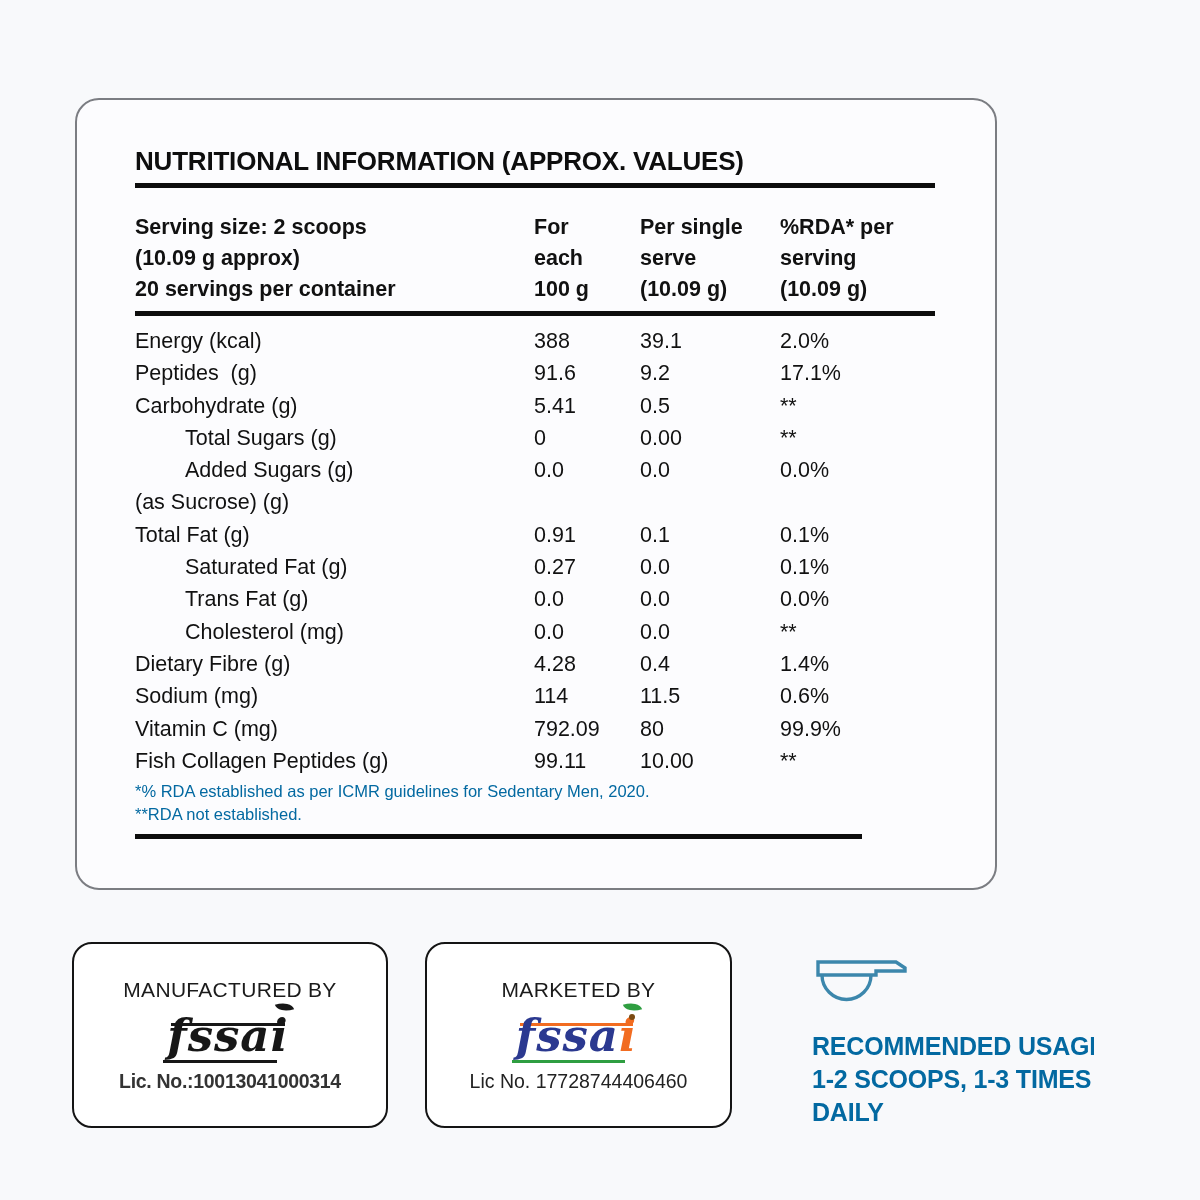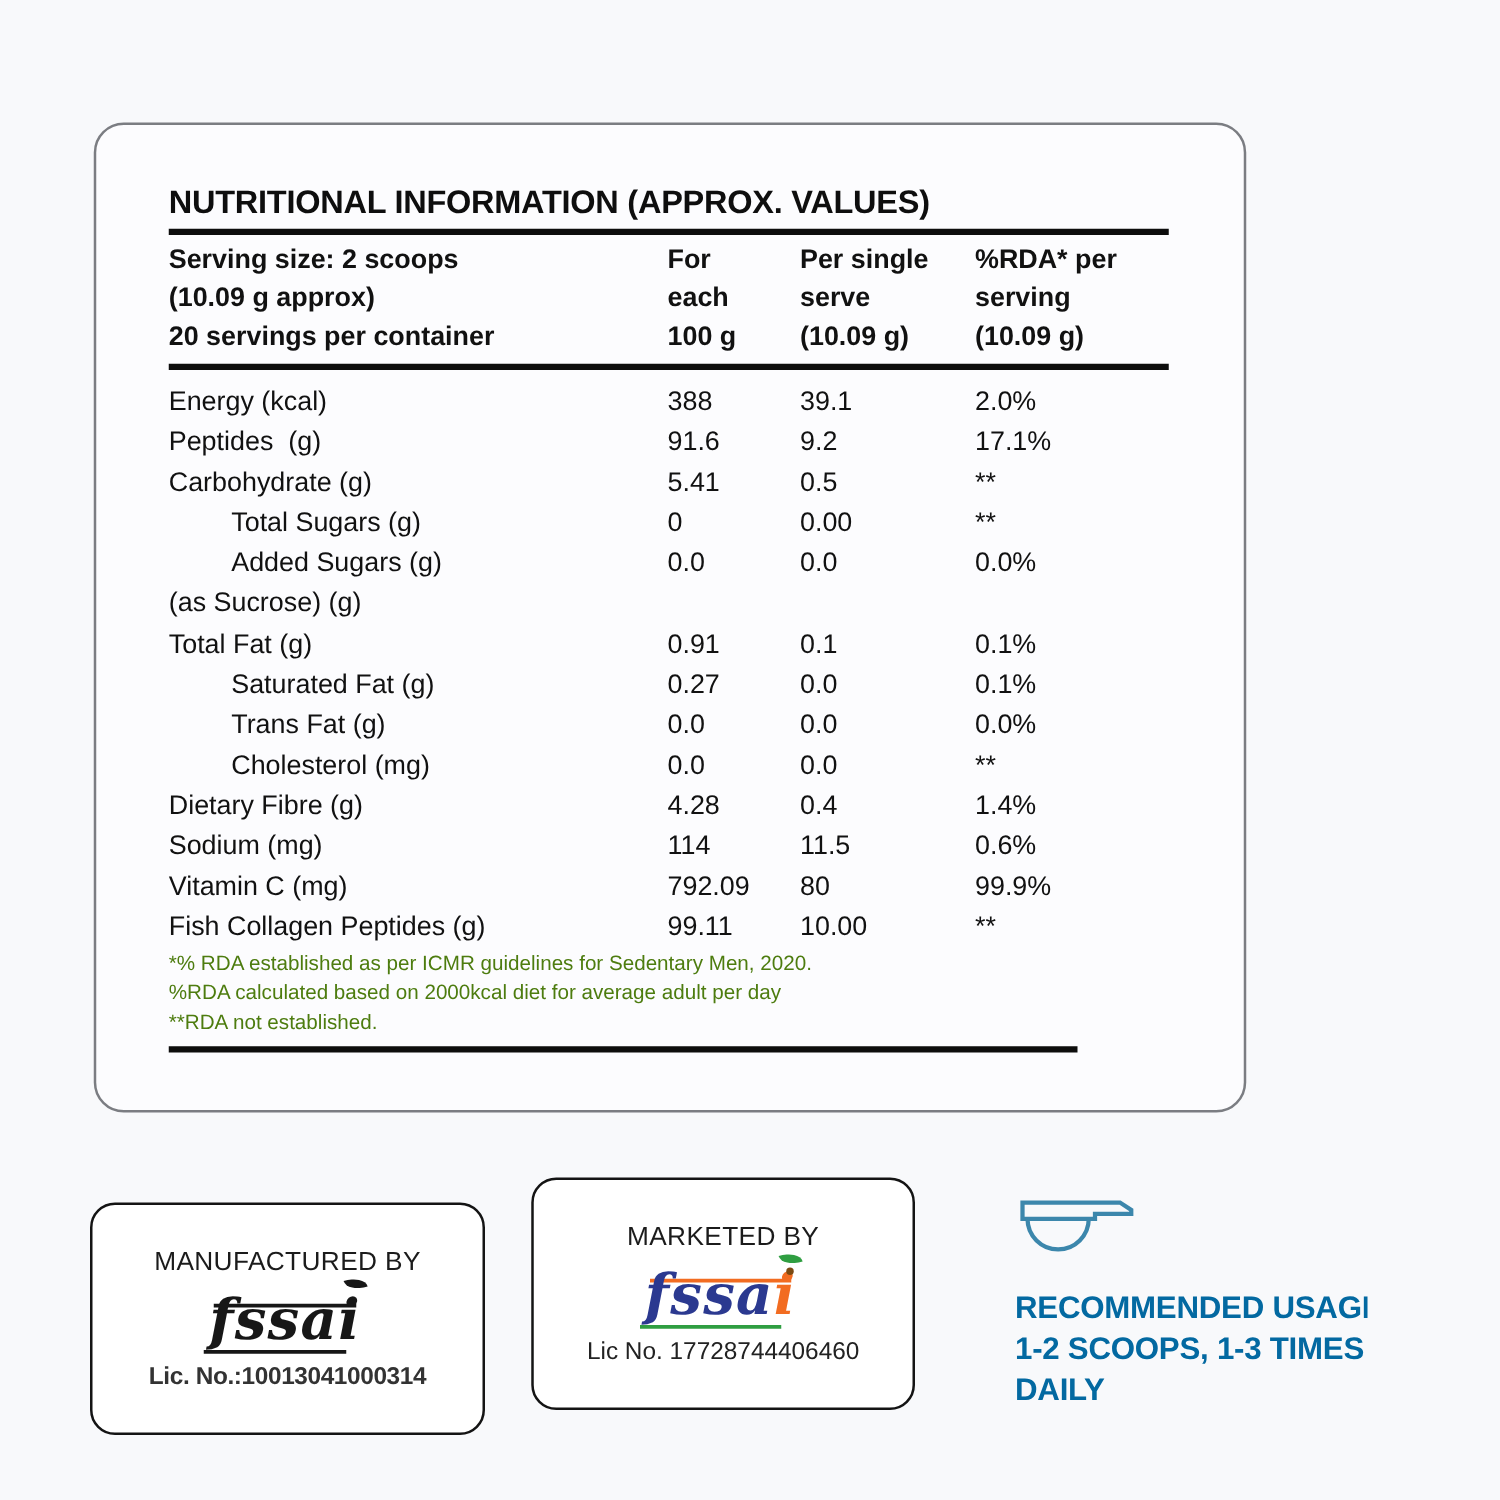--- a/index.html
+++ b/index.html
@@ -16,37 +16,37 @@
   .card{
     position:absolute; left:75px; top:98px; width:922px; height:792px;
     background:var(--card-bg); border:2px solid var(--card-border); border-radius:24px;
   }
   .card-inner{padding:44px 58px 0 58px;}
   .n-title{font-size:26px; font-weight:bold; letter-spacing:-0.2px; line-height:34px; color:#0e0e0e;}
   .rule{height:5px; background:var(--rule); width:800px;}
   .rule.r1{margin-top:5px;}
   .rule.r2{margin-top:6px;}
   .rule.r3{margin-top:7px; width:727px;}
-  .head-grid{display:grid; grid-template-columns:399px 106px 140px 155px; margin-top:4px;}
+  .head-grid{display:grid; grid-template-columns:399px 106px 140px 155px; margin-top:24px;}
   .h-cell{font-size:21.5px; font-weight:bold; line-height:31px; white-space:pre-line;}
   .rows{margin-top:9px;}
   .n-row{display:grid; grid-template-columns:399px 106px 140px 155px;}
   .n-cell{font-size:21.5px; line-height:32.3px; white-space:pre;}
   .n-cell.indent{padding-left:50px;}
   .footnotes{margin-top:3px;}
-  .footnote{font-size:16.5px; line-height:23.3px; color:#4d7c0f;}
+  .footnote{font-size:16.5px; line-height:23.3px; color:#0369a1;}
 
   
   .info-box{
     position:absolute; top:942px; height:186px; background:#ffffff;
     border:2px solid #141414; border-radius:20px;
     display:flex; flex-direction:column; align-items:center; justify-content:center;
     padding:6px 10px; gap:2px;
   }
-  .box-manufactured{left:72px; width:316px;margin-top:20px;}
+  .box-manufactured{left:72px; width:316px;}
   .box-marketed{left:425px; width:307px;}
   .box-title{font-size:21px; letter-spacing:0.3px; color:#1b1b1b;}
   .lic{font-size:19.5px; color:#222222;}
   .lic.bold{font-weight:bold; letter-spacing:-0.3px; color:#333;}
 
   
   .fssai{position:relative; display:inline-block; padding:4px 14px 6px 10px; margin-top:2px;text-align:center;}
   .fssai .ftext{
     font-family:"DejaVu Serif",serif; font-style:italic; font-weight:bold;
     font-size:45px; line-height:52px; letter-spacing:1px; position:relative; z-index:1;
@@ -183,21 +183,20 @@
           <div class="n-row">
             <div class="n-cell c-label">Fish Collagen Peptides (g)</div>
             <div class="n-cell c-val">99.11</div>
             <div class="n-cell c-val">10.00</div>
             <div class="n-cell c-val">**</div>
           </div>
         </div>
 
       <div class="footnotes">
         <p class="footnote">*% RDA established as per ICMR guidelines for Sedentary Men, 2020.</p>
-        <p class="footnote">%RDA calculated based on 2000kcal diet for average adult per day</p>
         <p class="footnote">**RDA not established.</p>
       </div>
       <div class="rule r3"></div>
     </div>
   </section>
 
   <section class="info-box box-manufactured">
     <div class="box-title">MANUFACTURED BY</div>
     <div class="fssai black">
       <i class="leaf"></i>

